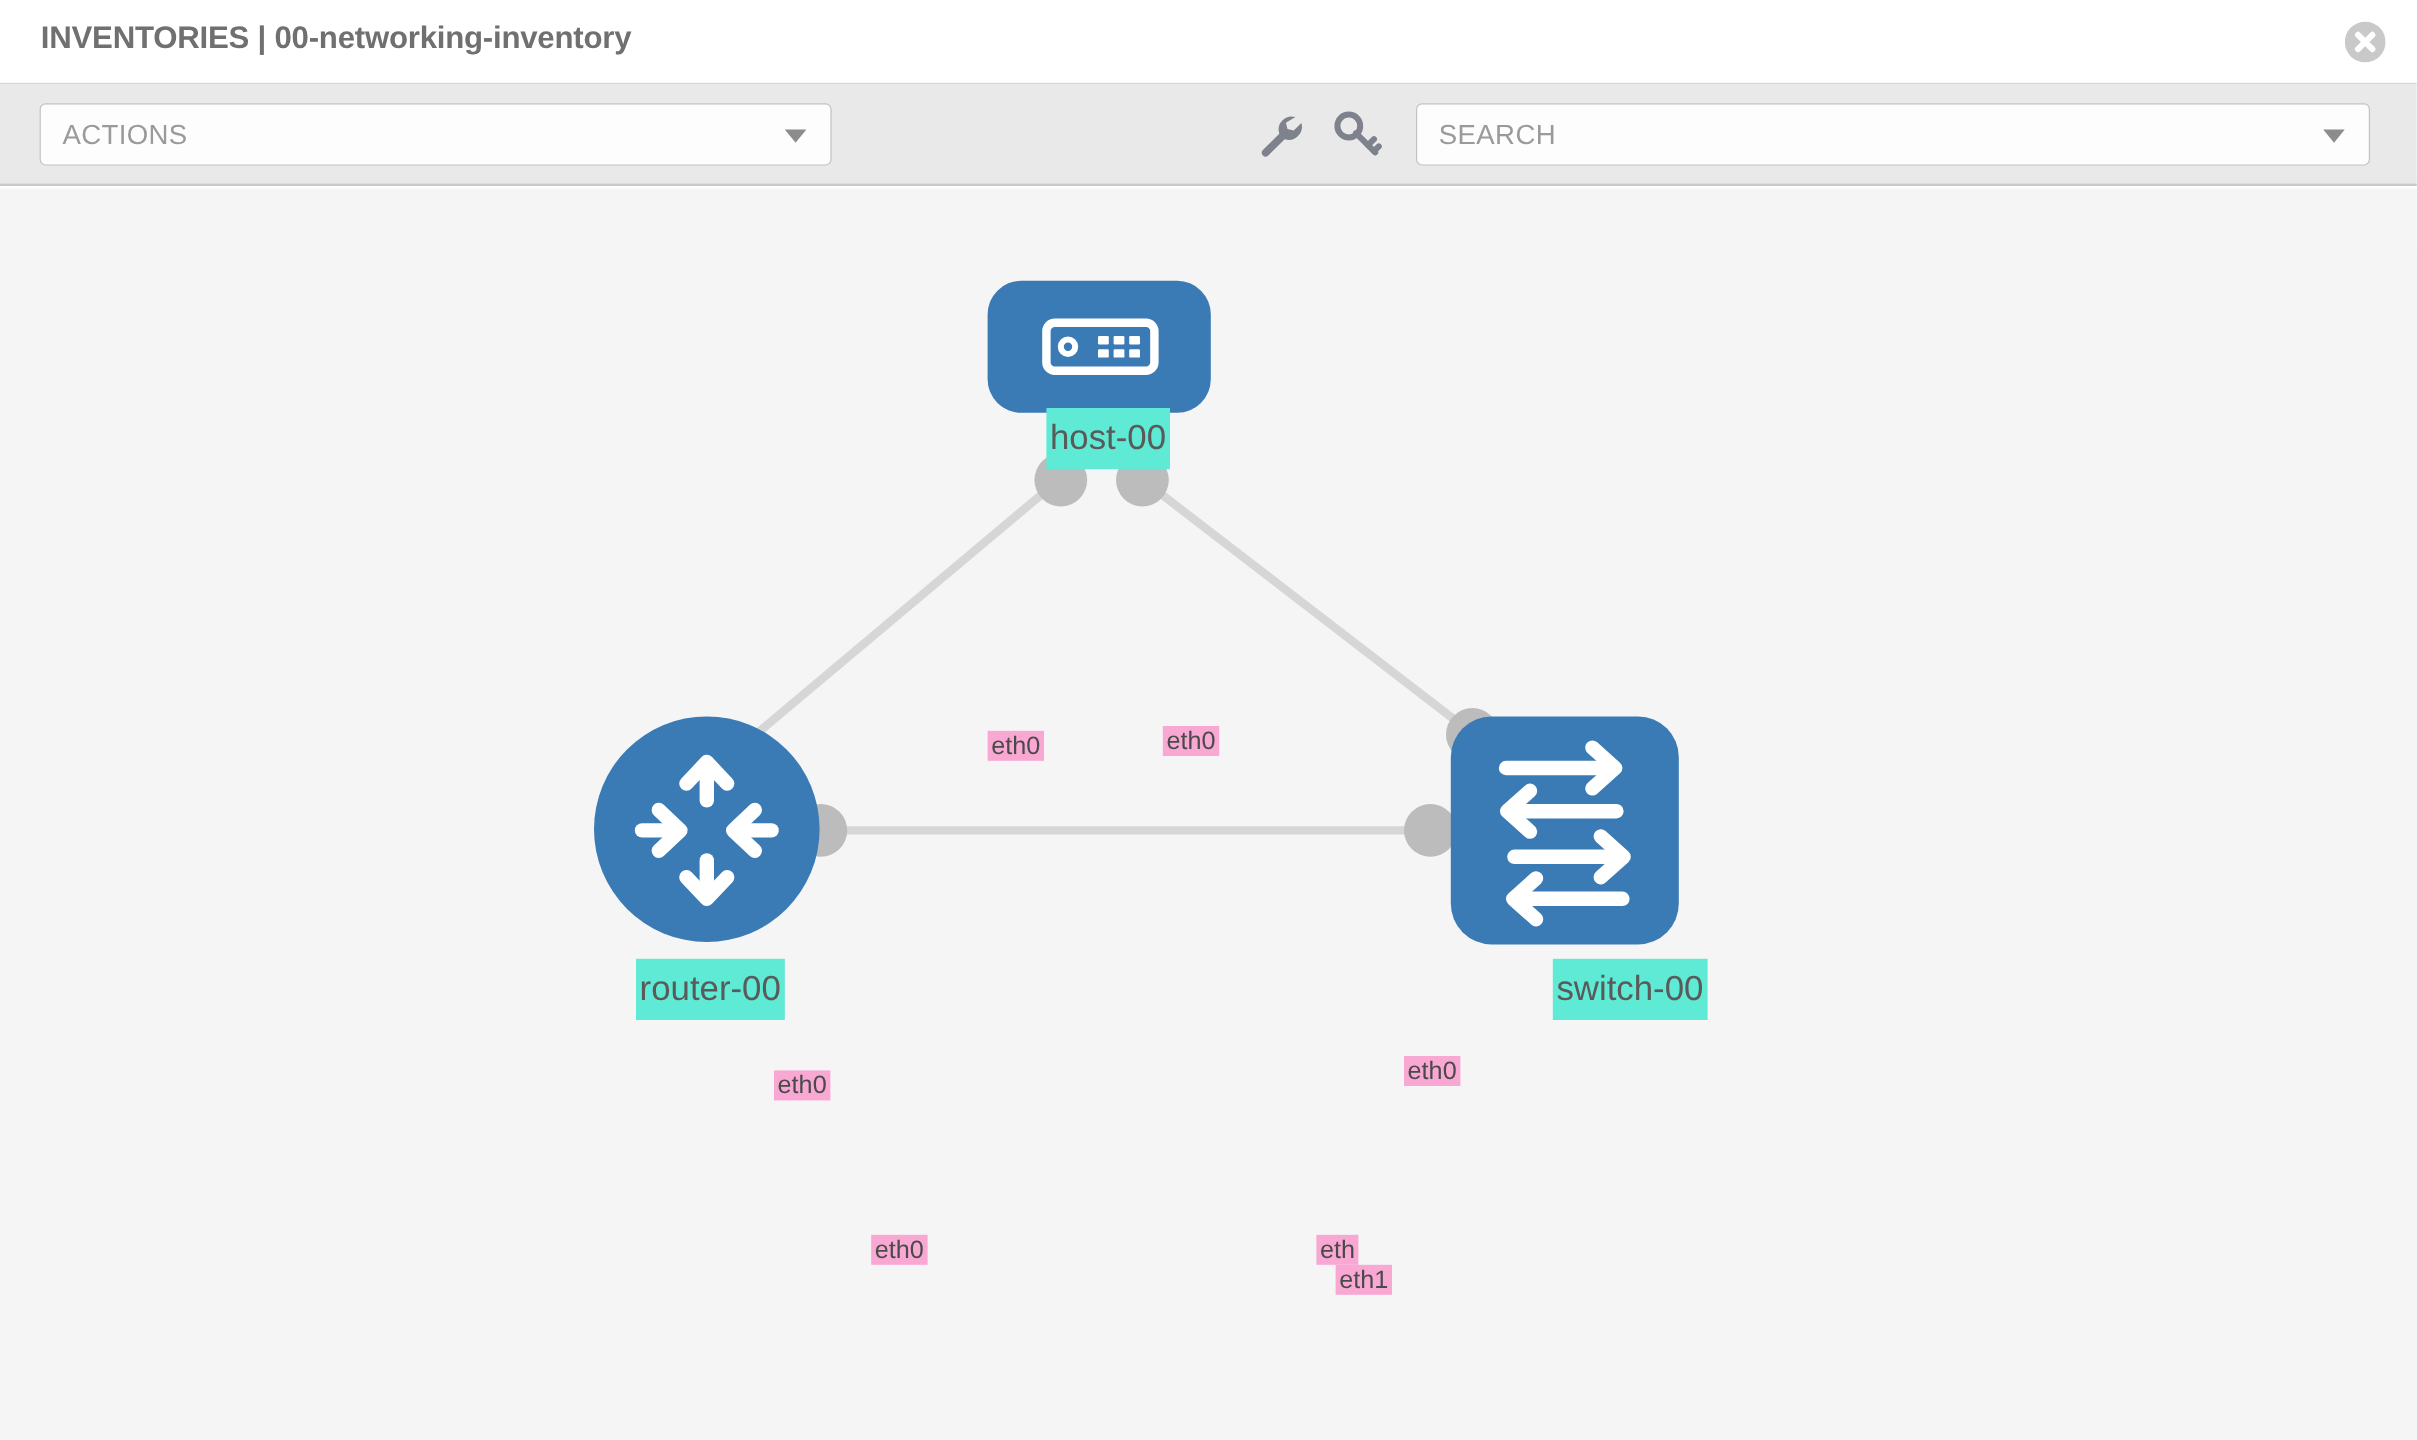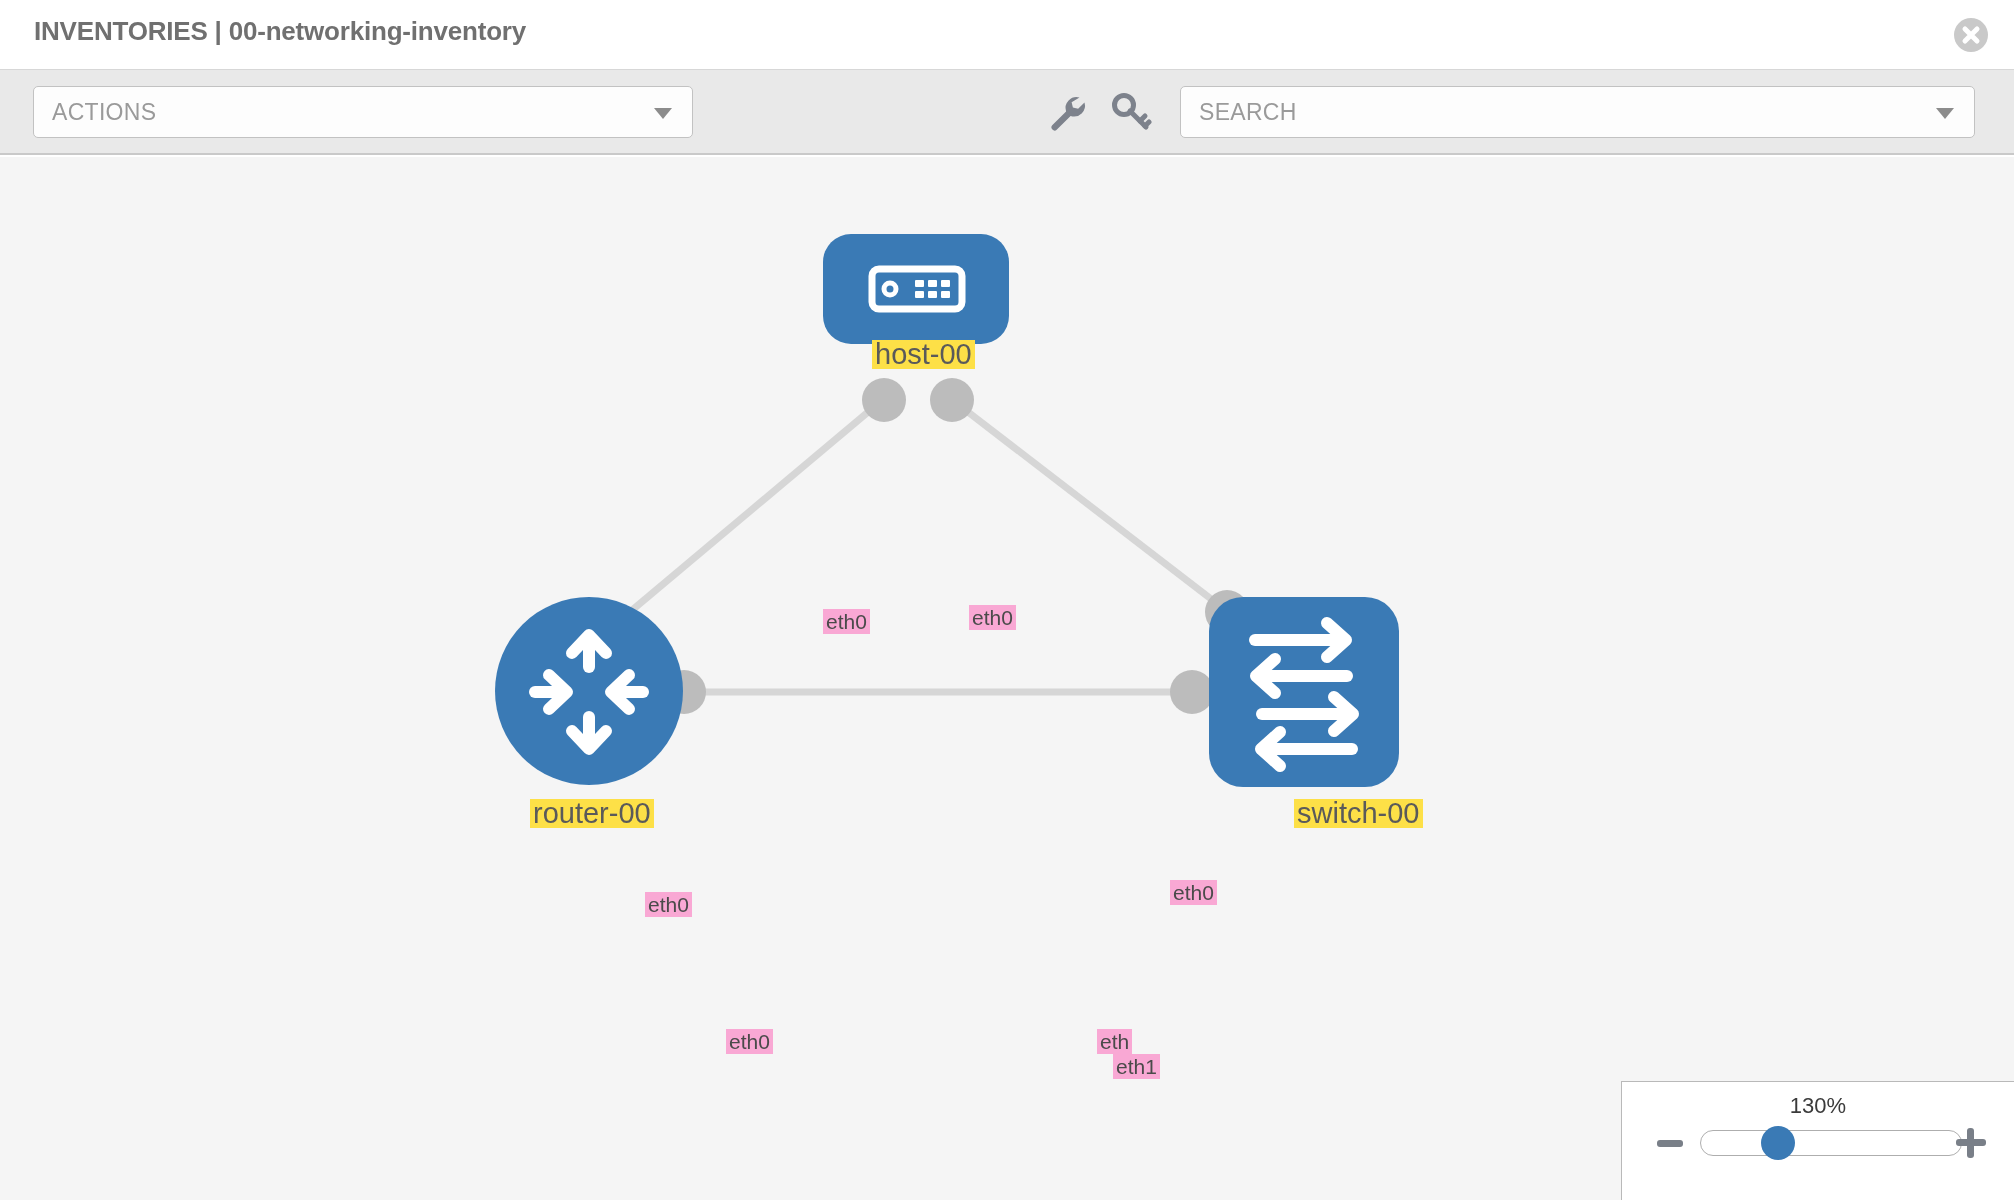--- a/index.html
+++ b/index.html
@@ -83,25 +83,25 @@
   .canvas {
     position: absolute; top: 157px; left: 0;
     width: 2014px; height: 1043px;
     background: #f5f5f5;
     overflow: hidden;
   }
   #topology-svg { position: absolute; top: 0; left: 0; }
 
   .node-label {
     position: absolute;
-    background: #fde047;
+    background: #5eead4;
     color: #5a5a5a;
     white-space: nowrap;
     line-height: 1;
-    padding: 0 3px;
+    padding: 11px 3px;
   }
   .node-label.big { font-size: 29px; }
   .iface-label {
     position: absolute;
     background: #f9a8d4;
     color: #4a4a4a;
     font-size: 21px;
     white-space: nowrap;
     line-height: 1;
     padding: 2px 3px;
@@ -269,21 +269,14 @@
 
     <div class="iface-label" style="left:823px; top:452px;">eth0</div>
     <div class="iface-label" style="left:969px; top:448px;">eth0</div>
     <div class="iface-label" style="left:645px; top:735px;">eth0</div>
     <div class="iface-label" style="left:1170px; top:723px;">eth0</div>
     <div class="iface-label" style="left:726px; top:872px;">eth0</div>
     <div class="iface-label" style="left:1097px; top:872px;">eth</div>
     <div class="iface-label" style="left:1113px; top:869px;margin-top:28px;">eth1</div>
   </div>
 
-  <div class="zoom-panel">
-    <div class="zoom-pct">130%</div>
-    <div class="zoom-minus"></div>
-    <div class="zoom-track"></div>
-    <div class="zoom-thumb"></div>
-    <div class="zoom-plus"></div>
-  </div>
 
 </div>
 
 </body></html>

